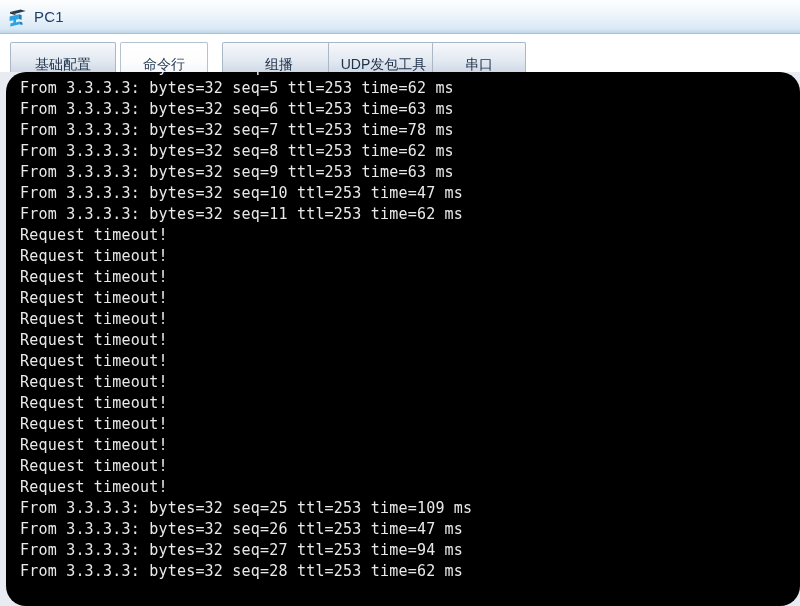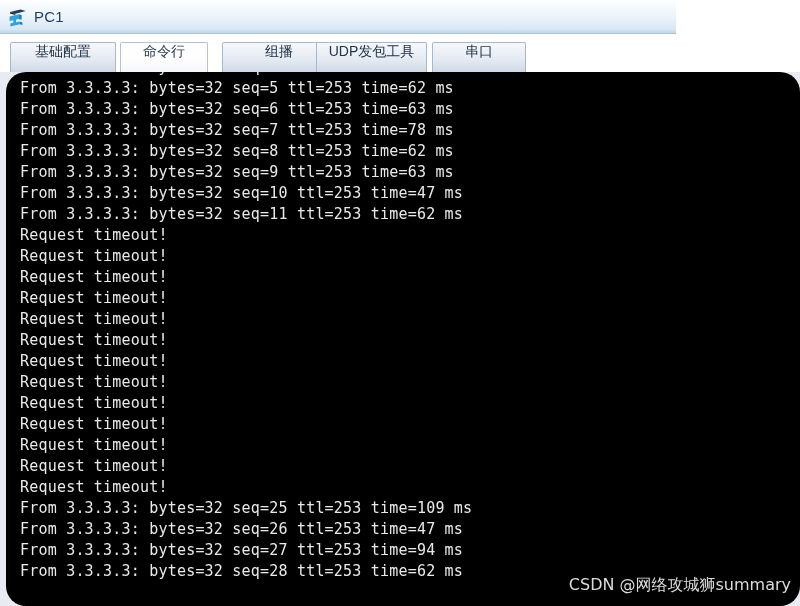--- a/index.html
+++ b/index.html
@@ -21,21 +21,21 @@
     height: 606px;
     background: #ffffff;
     overflow: hidden;
   }
 
   
   #title-bar {
     position: absolute;
     left: 0;
     top: 0;
-    width: 676px;
+    width: 800px;
     height: 34px;
     background: linear-gradient(to bottom, #fdfeff 0%, #eef5fb 45%, #d9e8f5 88%, #bfd6ea 100%);
     border-bottom: 1px solid #a8c2da;
     box-sizing: border-box;
     display: flex;
     align-items: center;
     padding-left: 7px;
   }
   #title-icon {
     width: 22px;
@@ -65,21 +65,21 @@
   }
   .tab {
     position: absolute;
     top: 8px;
     height: 32px;
     box-sizing: border-box;
     border: 1px solid #a9b7c6;
     border-bottom: none;
     border-radius: 2px 2px 0 0;
     display: flex;
-    align-items: flex-start;
+    align-items: flex-end;
     justify-content: center;
     font-size: 14px;
     color: #20334a;
     white-space: nowrap;
     background: linear-gradient(to bottom, #f6f8fb 0%, #e4eaf2 55%, #ccd7e4 100%);
     user-select: none;
   }
   .tab.selected {
     background: linear-gradient(to bottom, #ffffff 0%, #fdfdfe 60%, #f2f5f9 100%);
     color: #2a3d55;
@@ -154,21 +154,21 @@
   <div id="tab-strip">
       <div class="tab" style="left: 10px; width: 106px;">
         <span>基础配置</span>
       </div>
       <div class="tab selected" style="left: 120px; width: 88px;">
         <span>命令行</span>
       </div>
       <div class="tab" style="left: 222px; width: 114px;">
         <span>组播</span>
       </div>
-      <div class="tab" style="left: 316px; width: 111px;">
+      <div class="tab" style="left: 328px; width: 111px;">
         <span>UDP发包工具</span>
       </div>
       <div class="tab" style="left: 432px; width: 94px;">
         <span>串口</span>
       </div>
     </div>
 
   <div id="terminal-frame">
     <div id="terminal-screen" style="background: rgb(0, 0, 0);">
       <pre id="terminal-text" style="color: rgb(233, 233, 233);">From 3.3.3.3: bytes=32 seq=4 ttl=253 time=79 ms
@@ -189,17 +189,16 @@
 Request timeout!
 Request timeout!
 Request timeout!
 Request timeout!
 Request timeout!
 Request timeout!
 From 3.3.3.3: bytes=32 seq=25 ttl=253 time=109 ms
 From 3.3.3.3: bytes=32 seq=26 ttl=253 time=47 ms
 From 3.3.3.3: bytes=32 seq=27 ttl=253 time=94 ms
 From 3.3.3.3: bytes=32 seq=28 ttl=253 time=62 ms</pre>
-      <div id="watermark">CSDN @网络攻城狮summary</div>
     </div>
   </div>
 
 </div>
 
 </body></html>

